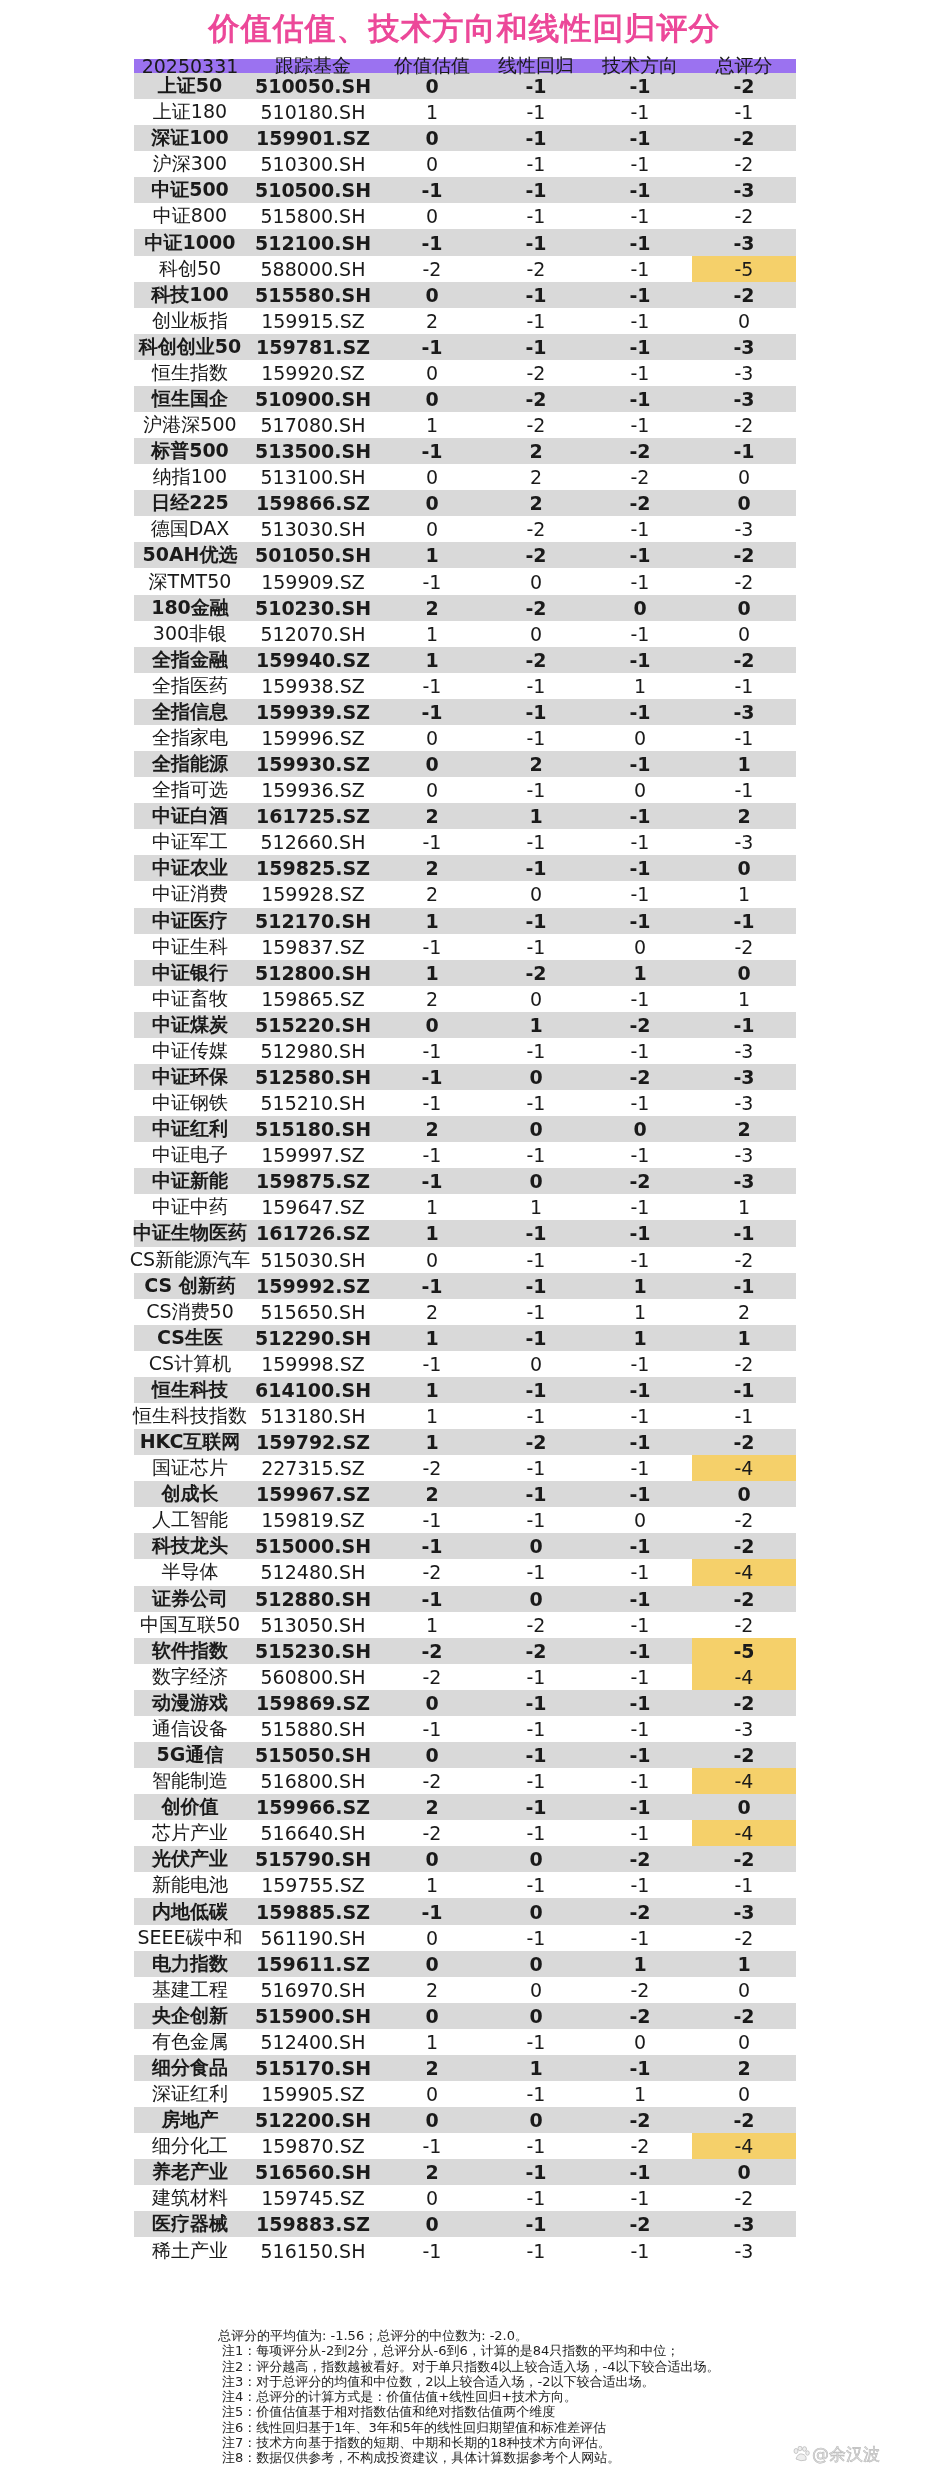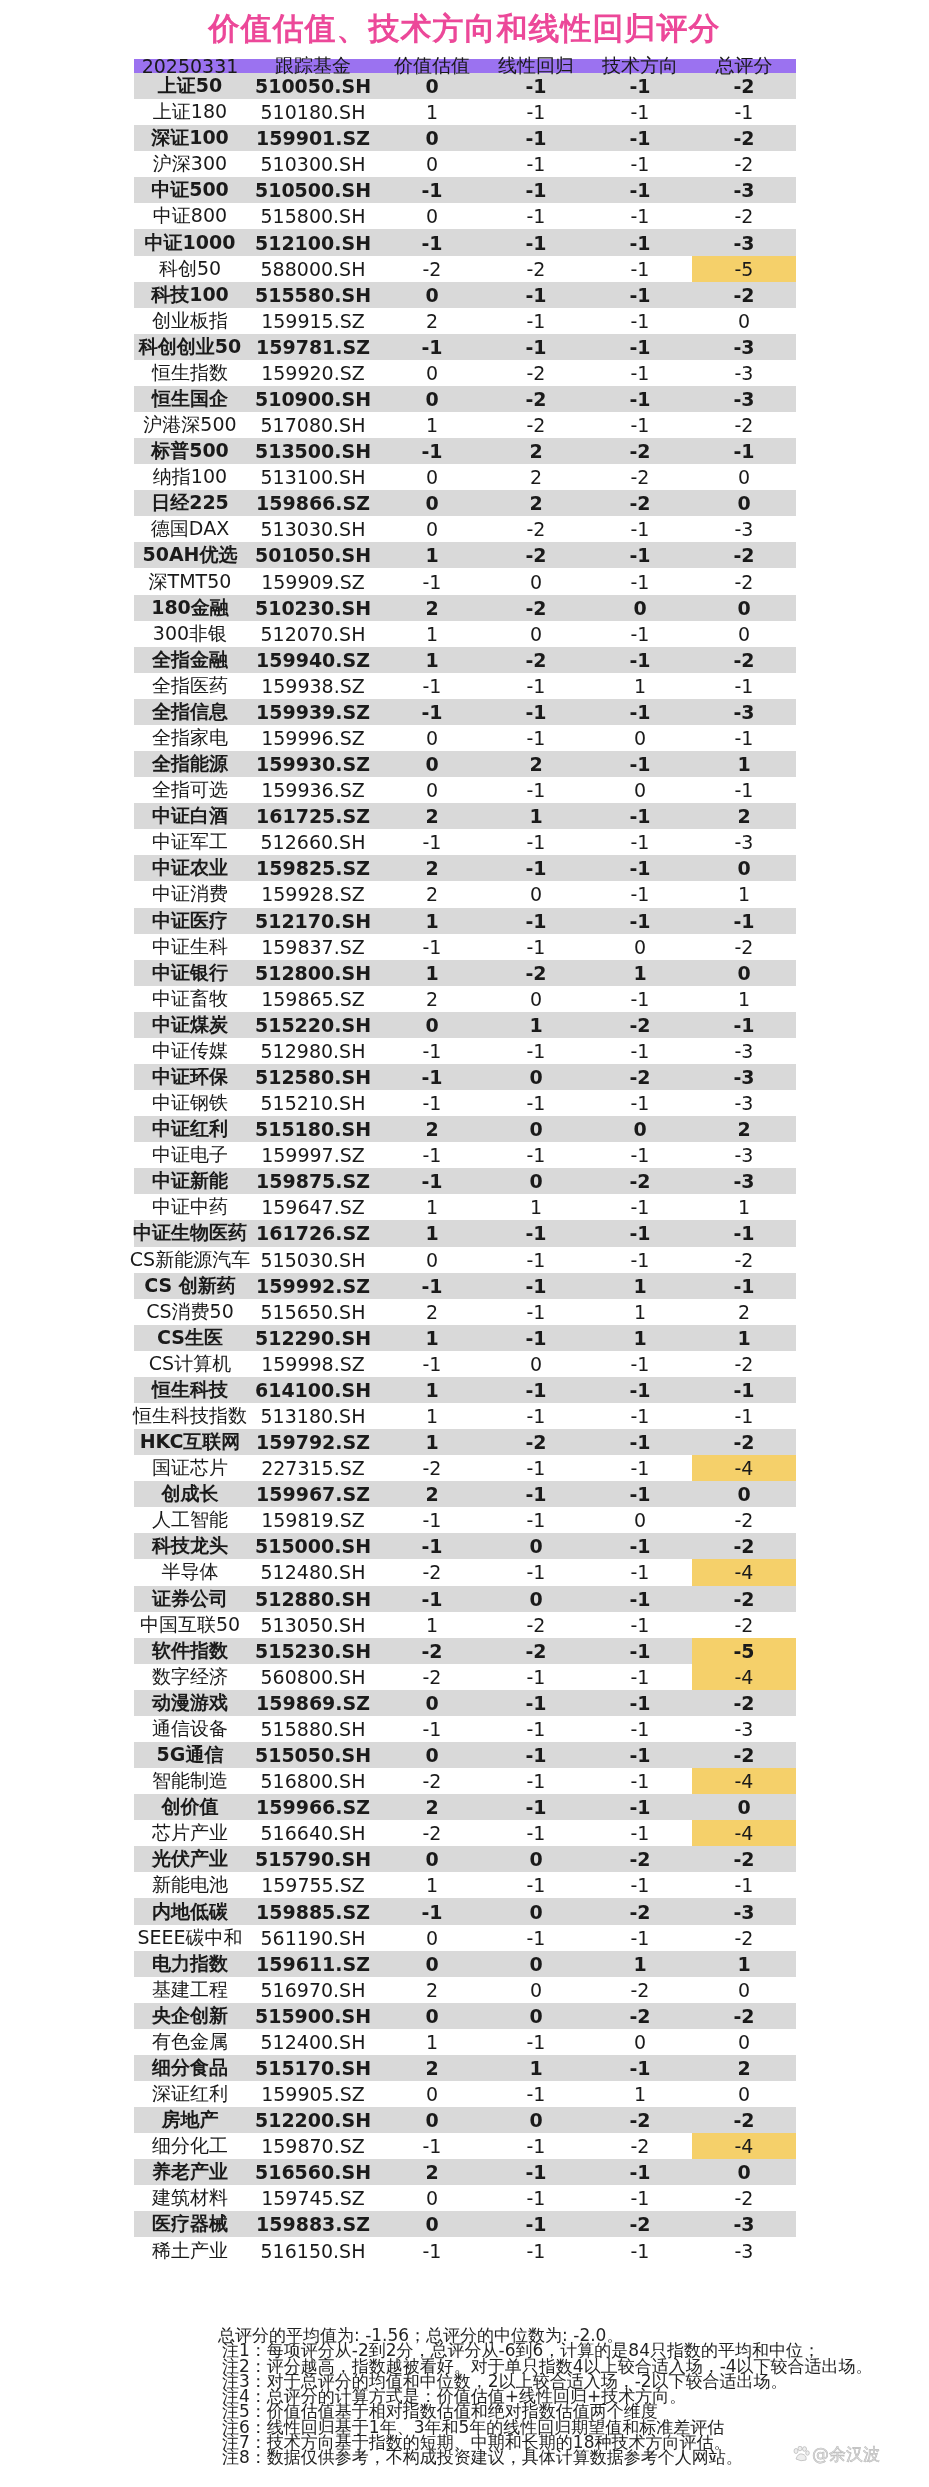--- a/index.html
+++ b/index.html
@@ -13,21 +13,21 @@
   .row.alt { background: #d9d9d9; font-weight: bold; }
   .cell { text-align: center; white-space: nowrap; height: 100%; display: flex;
           align-items: center; justify-content: center; }
   .c0 { width: 112px; }
   .c1 { width: 134px; }
   .c2 { width: 104px; }
   .c3 { width: 104px; }
   .c4 { width: 104px; }
   .c5 { width: 104px; }
   .c5.hl { background: #f5d06a; }
-  .notes { position: absolute; top: 2328px; left: 222px; font-size: 17px; line-height: 15.3px; color: #222; }
+  .notes { position: absolute; top: 2328px; left: 222px; font-size: 13px; line-height: 15.3px; color: #222; }
   .notes .summary { margin-left: -4px; }
   .watermark { position: absolute; top: 2443px; left: 792px; font-size: 17px; color: #e4e4e4;
                -webkit-text-stroke: 0.6px #b8b8b8; }
   .paw { display: inline-block; width: 18px; height: 16px; position: relative; vertical-align: -2px; margin-right: 2px; }
 </style>
 </head>
 <body>
 
 <div class="title">价值估值、技术方向和线性回归评分</div>
 

